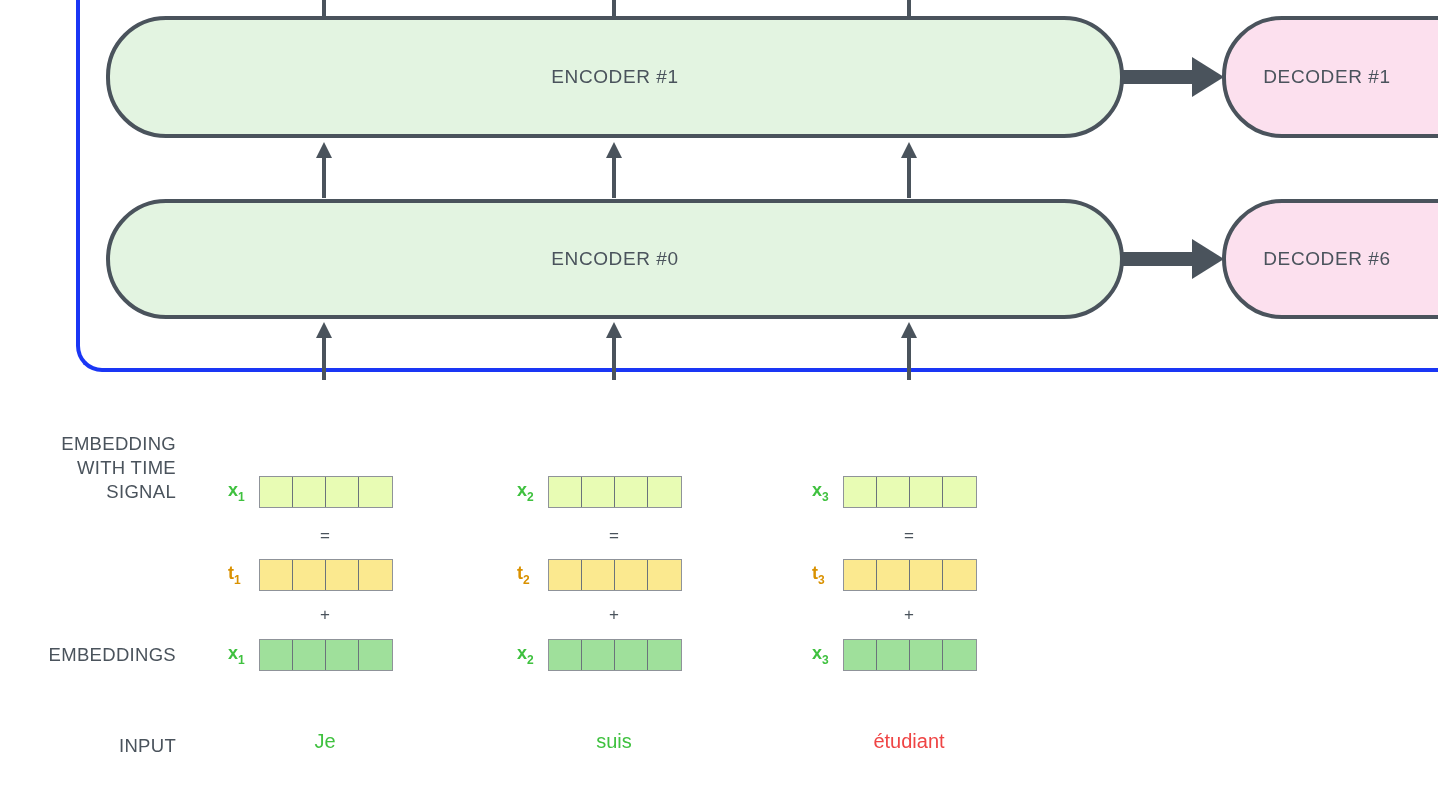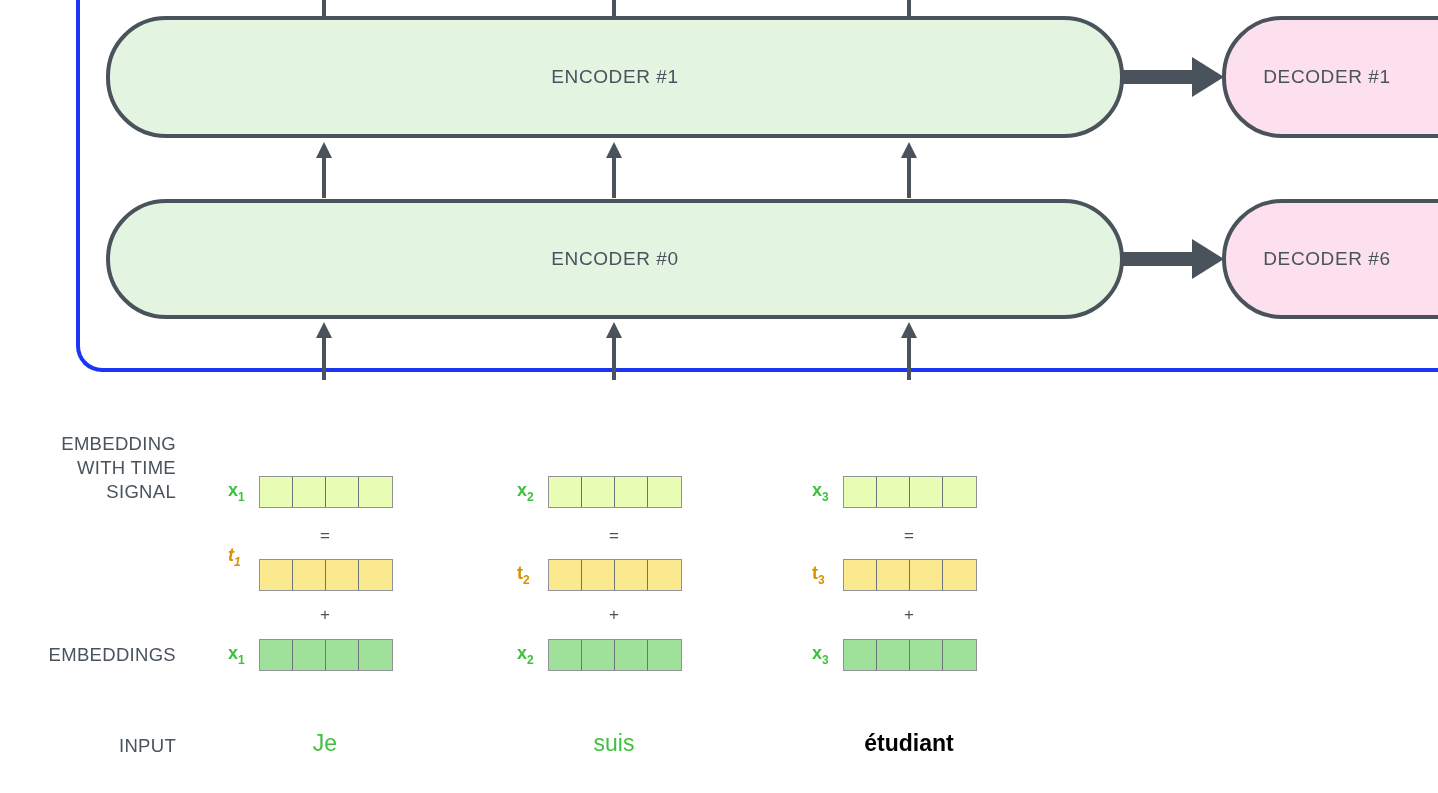--- a/index.html
+++ b/index.html
@@ -126,21 +126,21 @@
     position: absolute;
     color: #4a535c;
     font-size: 17px;
     text-align: center;
     width: 24px;
   }
 
   
   .input-word {
     position: absolute;
-    font-size: 23px;
+    font-size: 20px;
     text-align: center;
     white-space: nowrap;
   }
 </style>
 </head>
 <body>
 
 <div id="stage">
 
   <div class="blue-bracket" style="left:76px; top:-40px; width:1400px; height:412px;"></div>
@@ -235,21 +235,21 @@
     <div class="cell" style="background:#e8fcb4;"></div>
     <div class="cell" style="background:#e8fcb4;"></div>
     <div class="cell" style="background:#e8fcb4;"></div>
   </div>
 
   <div class="op" style="left:313px; top:526px;">=</div>
   <div class="op" style="left:602px; top:526px;">=</div>
   <div class="op" style="left:897px; top:526px;">=</div>
 
 
-  <div class="vec-tag" style="left:228px; top:545px; color:#d99100;font-style:italic;">
+  <div class="vec-tag" style="left:228px; top:563px; color:#d99100;">
     <span>t</span><sub>1</sub>
   </div>
   <div class="vec" style="left:259px; top:559px;">
     <div class="cell" style="background:#fbe98f;"></div>
     <div class="cell" style="background:#fbe98f;"></div>
     <div class="cell" style="background:#fbe98f;"></div>
     <div class="cell" style="background:#fbe98f;"></div>
   </div>
 
   <div class="vec-tag" style="left:517px; top:563px; color:#d99100;">
@@ -307,15 +307,15 @@
     <div class="cell" style="background:#9fe09b;"></div>
     <div class="cell" style="background:#9fe09b;"></div>
     <div class="cell" style="background:#9fe09b;"></div>
     <div class="cell" style="background:#9fe09b;"></div>
   </div>
 
   <div class="row-label" style="left:0px; top:734px; width:176px;">INPUT</div>
 
   <div class="input-word" style="left:259px; top:730px; width:132px; color:#3fc13f;">Je</div>
   <div class="input-word" style="left:548px; top:730px; width:132px; color:#3fc13f;">suis</div>
-  <div class="input-word" style="left:843px; top:730px; width:132px; color:#000000;font-weight:bold;">étudiant</div>
+  <div class="input-word" style="left:843px; top:730px; width:132px; color:#ef4444;">étudiant</div>
 
 </div>
 
 </body></html>

